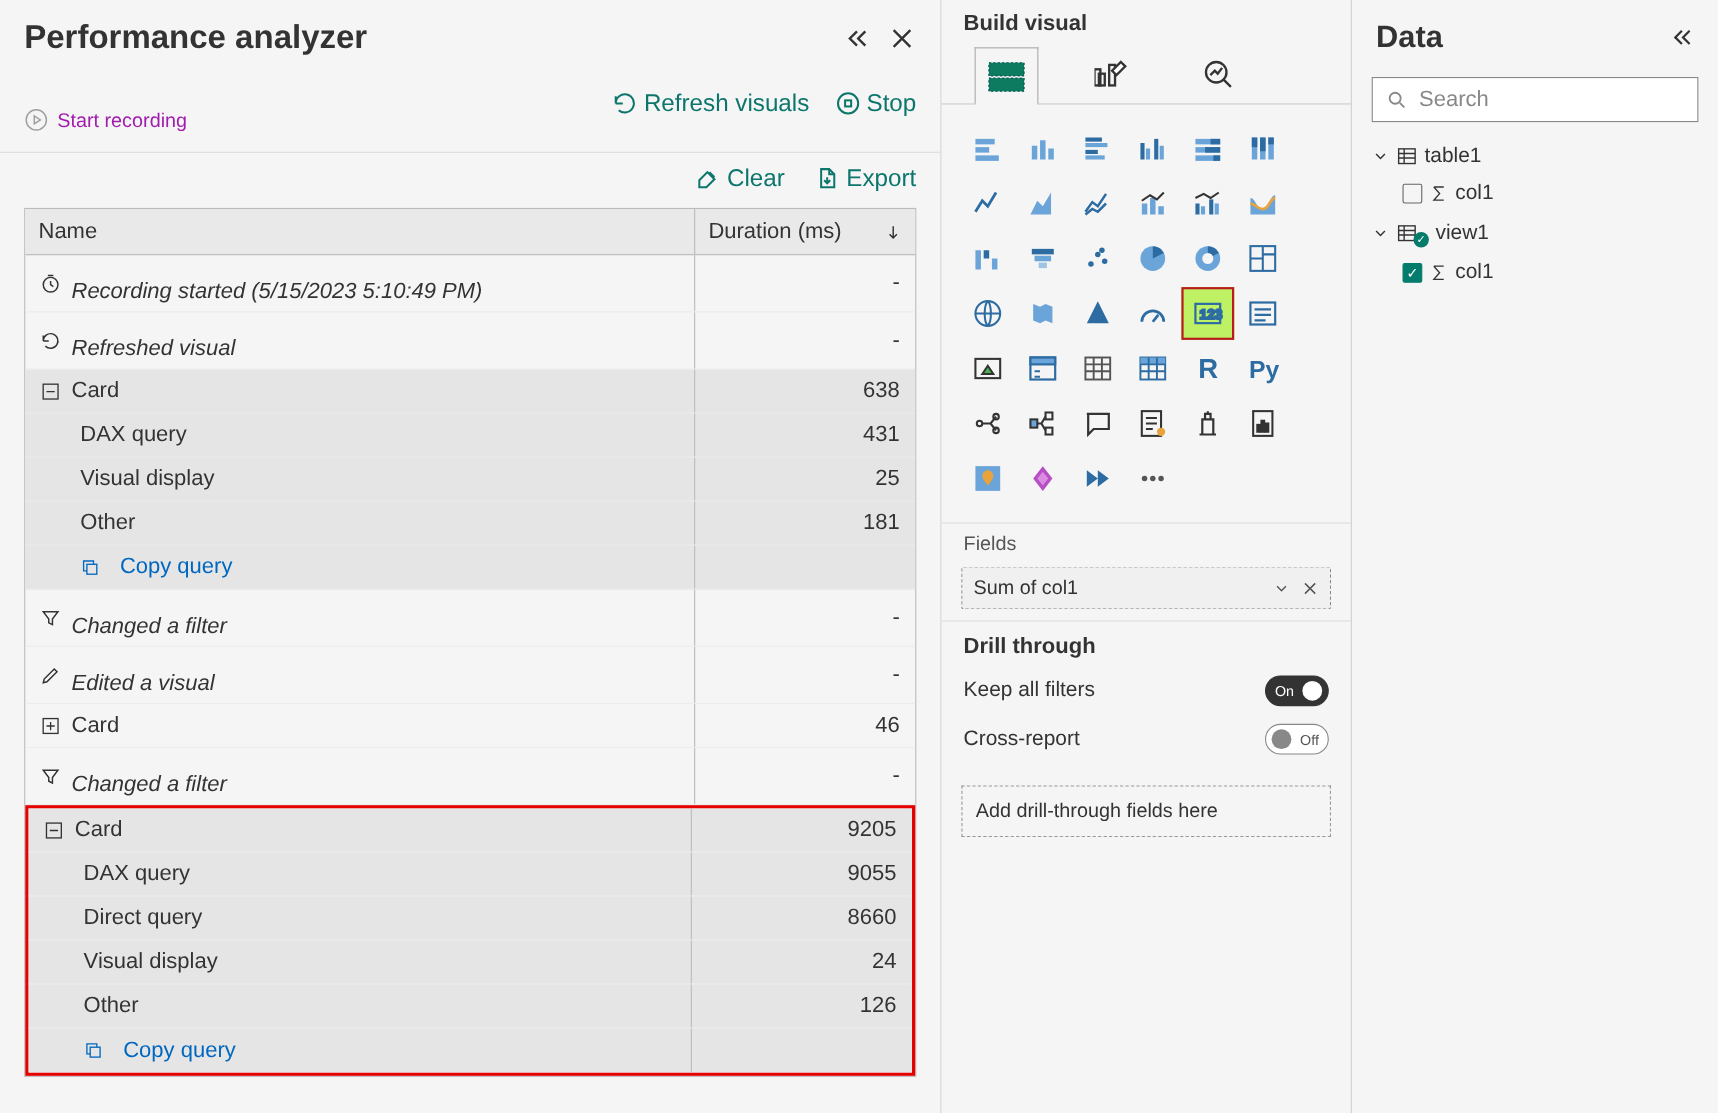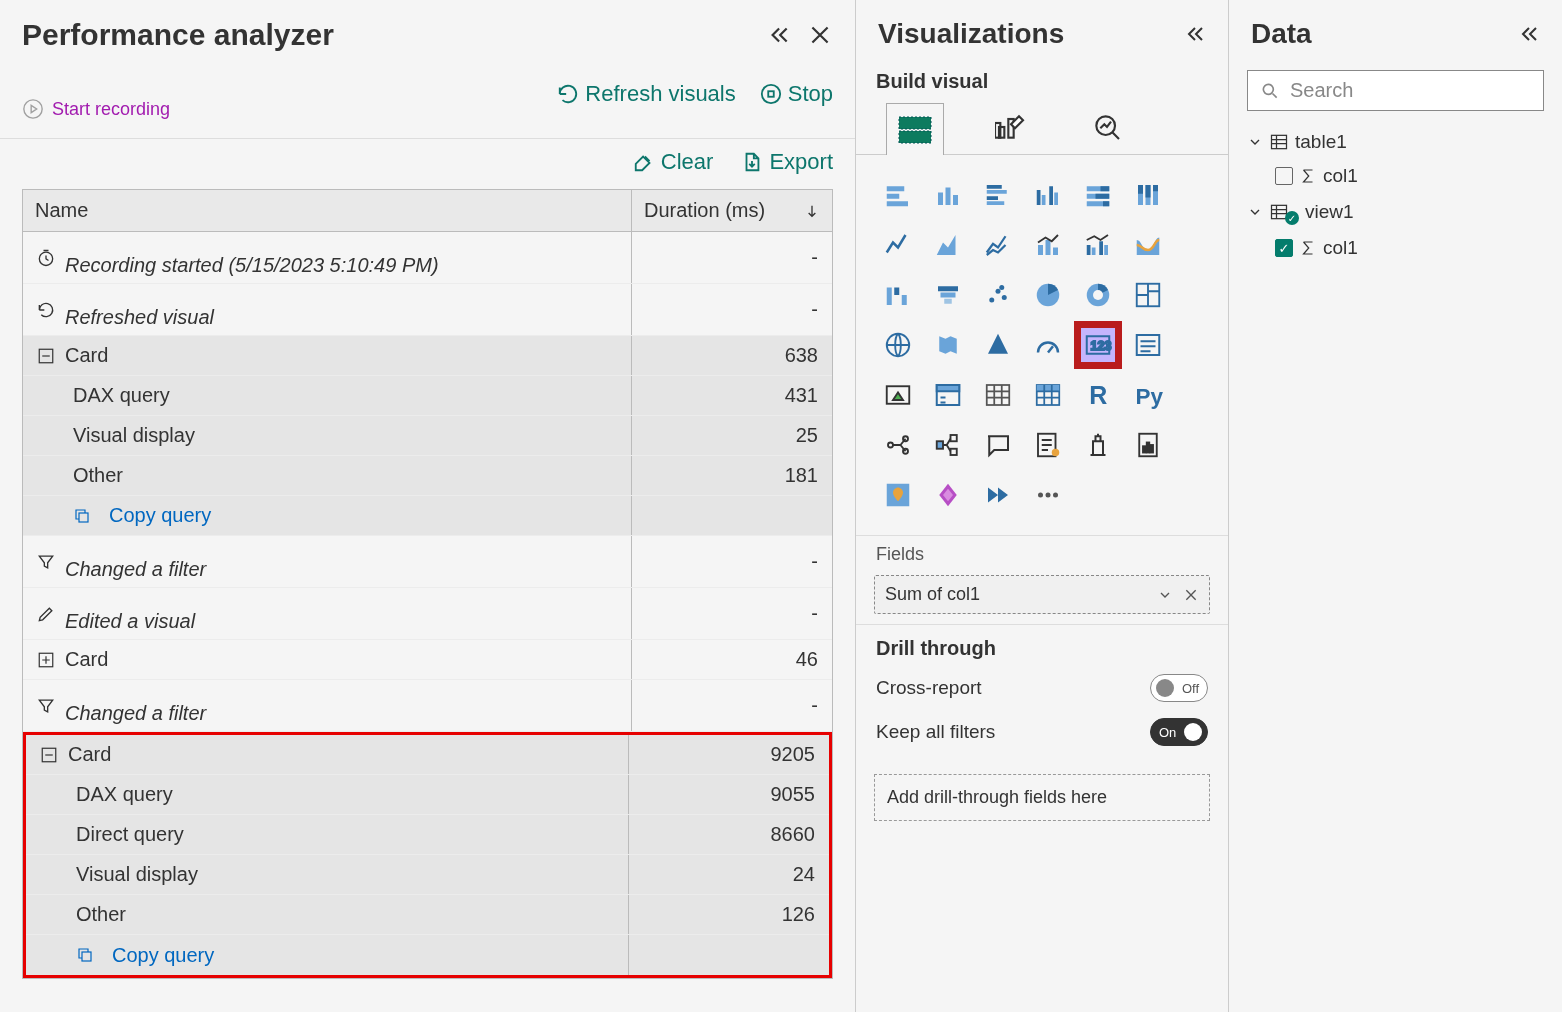--- a/index.html
+++ b/index.html
@@ -40,21 +40,21 @@
 .highlight-group { border: 3px solid #e60000; }
 .copy-link { color: #0067c0; cursor: pointer; display: flex; gap: 18px; align-items:center;}
 
 .viz-sub { padding: 10px 20px 0 20px; font-size: 20px; font-weight: 600; }
 .viz-tabs { display: flex; gap: 38px; padding: 10px 30px 0 30px; }
 .viz-tab { width: 58px; height: 52px; display: flex; align-items: center; justify-content: center; cursor: pointer; border-bottom: 4px solid transparent; }
 .viz-tab.active { border: 1px solid #aaa; border-bottom: none; background: #f5f5f5; position: relative; }
 .viz-tab.active::after { content:""; position:absolute; bottom:-2px; left:0; right:0; height:3px; background:#f5f5f5;}
 .viz-grid { display: grid; grid-template-columns: repeat(6, 48px); gap: 2px 2px; padding: 16px 18px; border-top: 1px solid #ccc; margin-top:-1px;}
 .viz-item { width: 48px; height: 48px; display: flex; align-items: center; justify-content: center; cursor: pointer; }
-.viz-item.selected { border: 7px solid #b91c1c; background: #c4b5fd; }
+.viz-item.selected { border: 2px solid #b91c1c; background: #bef264; }
 
 .section-label { font-size: 18px; padding: 8px 20px 10px 20px; color: #555; border-top: 1px solid #ddd;}
 .field-well { margin: 0 18px 10px 18px; border: 1.5px dashed #888; border-radius: 2px; padding: 8px 10px; display: flex; align-items: center; background:#f0f0f0; }
 .field-well .fld-label { flex: 1; font-size: 18px; }
 .field-well .fld-icons { display:flex; gap:10px; color:#555;}
 .drill-section { padding: 12px 20px; border-top: 1px solid #ddd; }
 .drill-title { font-size: 20px; font-weight: 600; margin-bottom: 14px; }
 .drill-row { display: flex; justify-content: space-between; align-items: center; margin-bottom: 16px; font-size: 19px; }
 .toggle { width: 58px; height: 28px; border-radius: 14px; background: #fff; border: 1px solid #888; position: relative; display: flex; align-items: center; font-size: 13px; }
 .toggle.on { background: #333; border-color:#333; color:#fff; justify-content:flex-start; padding-left:8px;}
@@ -314,30 +314,20 @@
               </span>
             </div>
             <div class="tcell-dur"></div>
           </div>
       </div>
     </div>
   </div>
 </div>
 
 <div class="panel viz-panel">
-  <div class="panel-header">
-    <div class="panel-title">Visualizations</div>
-    <div class="header-icons">
-        <span class="icon-btn">
-          <svg width="24" height="24" viewBox="0 0 24 24" fill="none" stroke="#333" stroke-width="2">
-            <path d="M13 6l-6 6 6 6M20 6l-6 6 6 6"></path>
-          </svg>
-        </span>
-      </div>
-  </div>
   <div class="viz-sub">Build visual</div>
   <div class="viz-tabs">
     <div class="viz-tab active">
         <svg width="36" height="30" viewBox="0 0 36 30">
           <rect x="2" y="2" width="32" height="12" fill="#0d7b5f" stroke="#055" stroke-dasharray="2 2"></rect>
           <rect x="2" y="16" width="32" height="12" fill="#0d7b5f" stroke="#055" stroke-dasharray="2 2"></rect>
         </svg>
       </div>
     <div class="viz-tab">
         <svg width="32" height="32" viewBox="0 0 24 24" fill="none" stroke="#333" stroke-width="1.6">
@@ -642,31 +632,31 @@
           <svg width="16" height="16" viewBox="0 0 24 24" fill="none" stroke="#555" stroke-width="2">
             <path d="M5 5l14 14M19 5L5 19"></path>
           </svg>
         </span>
     </span>
   </div>
 
   <div class="drill-section">
     <div class="drill-title">Drill through</div>
     <div class="drill-row">
+      <span>Keep all filters</span>
+      <div class="toggle on">
+          <span>On</span>
+          <span class="knob"></span>
+        </div>
+    </div>
+    <div class="drill-row">
       <span>Cross-report</span>
       <div class="toggle off">
           <span class="knob"></span>
           <span>Off</span>
-        </div>
-    </div>
-    <div class="drill-row">
-      <span>Keep all filters</span>
-      <div class="toggle on">
-          <span>On</span>
-          <span class="knob"></span>
         </div>
     </div>
   </div>
   <div class="drop-zone">Add drill-through fields here</div>
 </div>
 
 <div class="panel data-panel">
   <div class="panel-header">
     <div class="panel-title">Data</div>
     <div class="header-icons">

